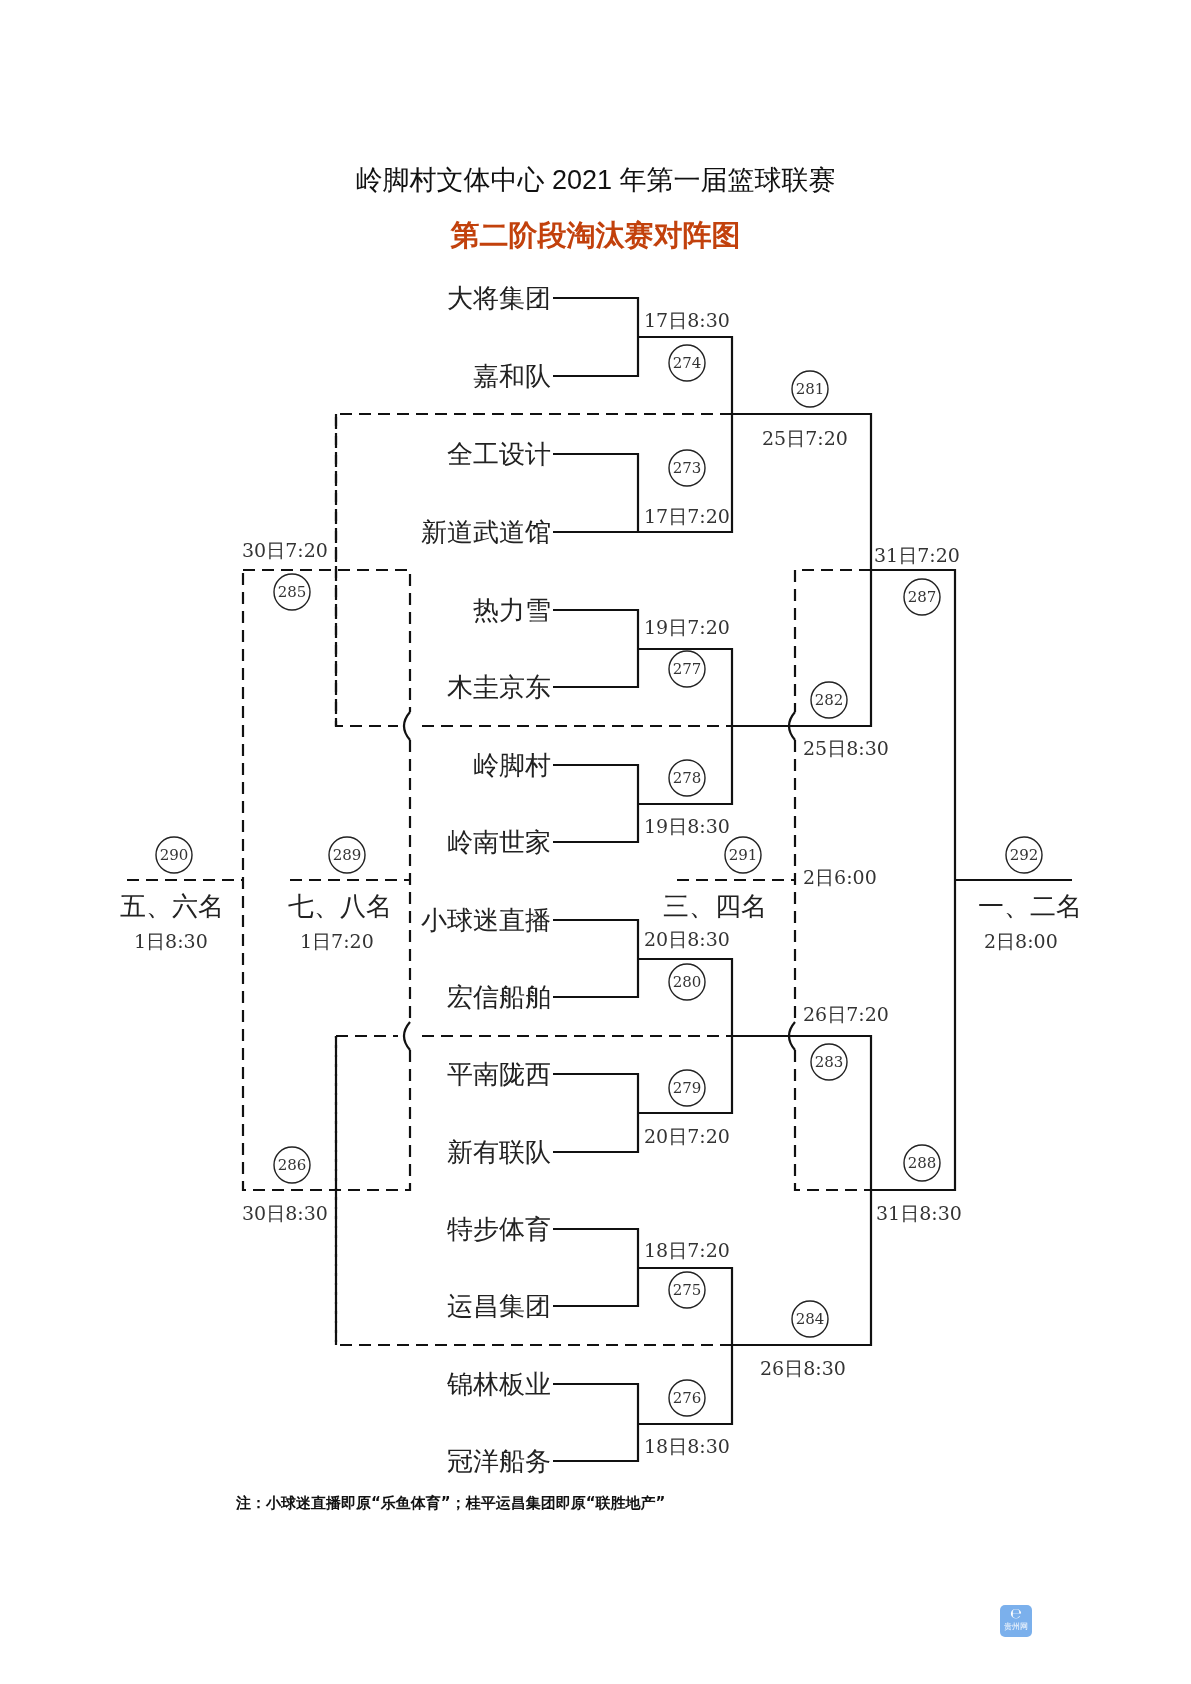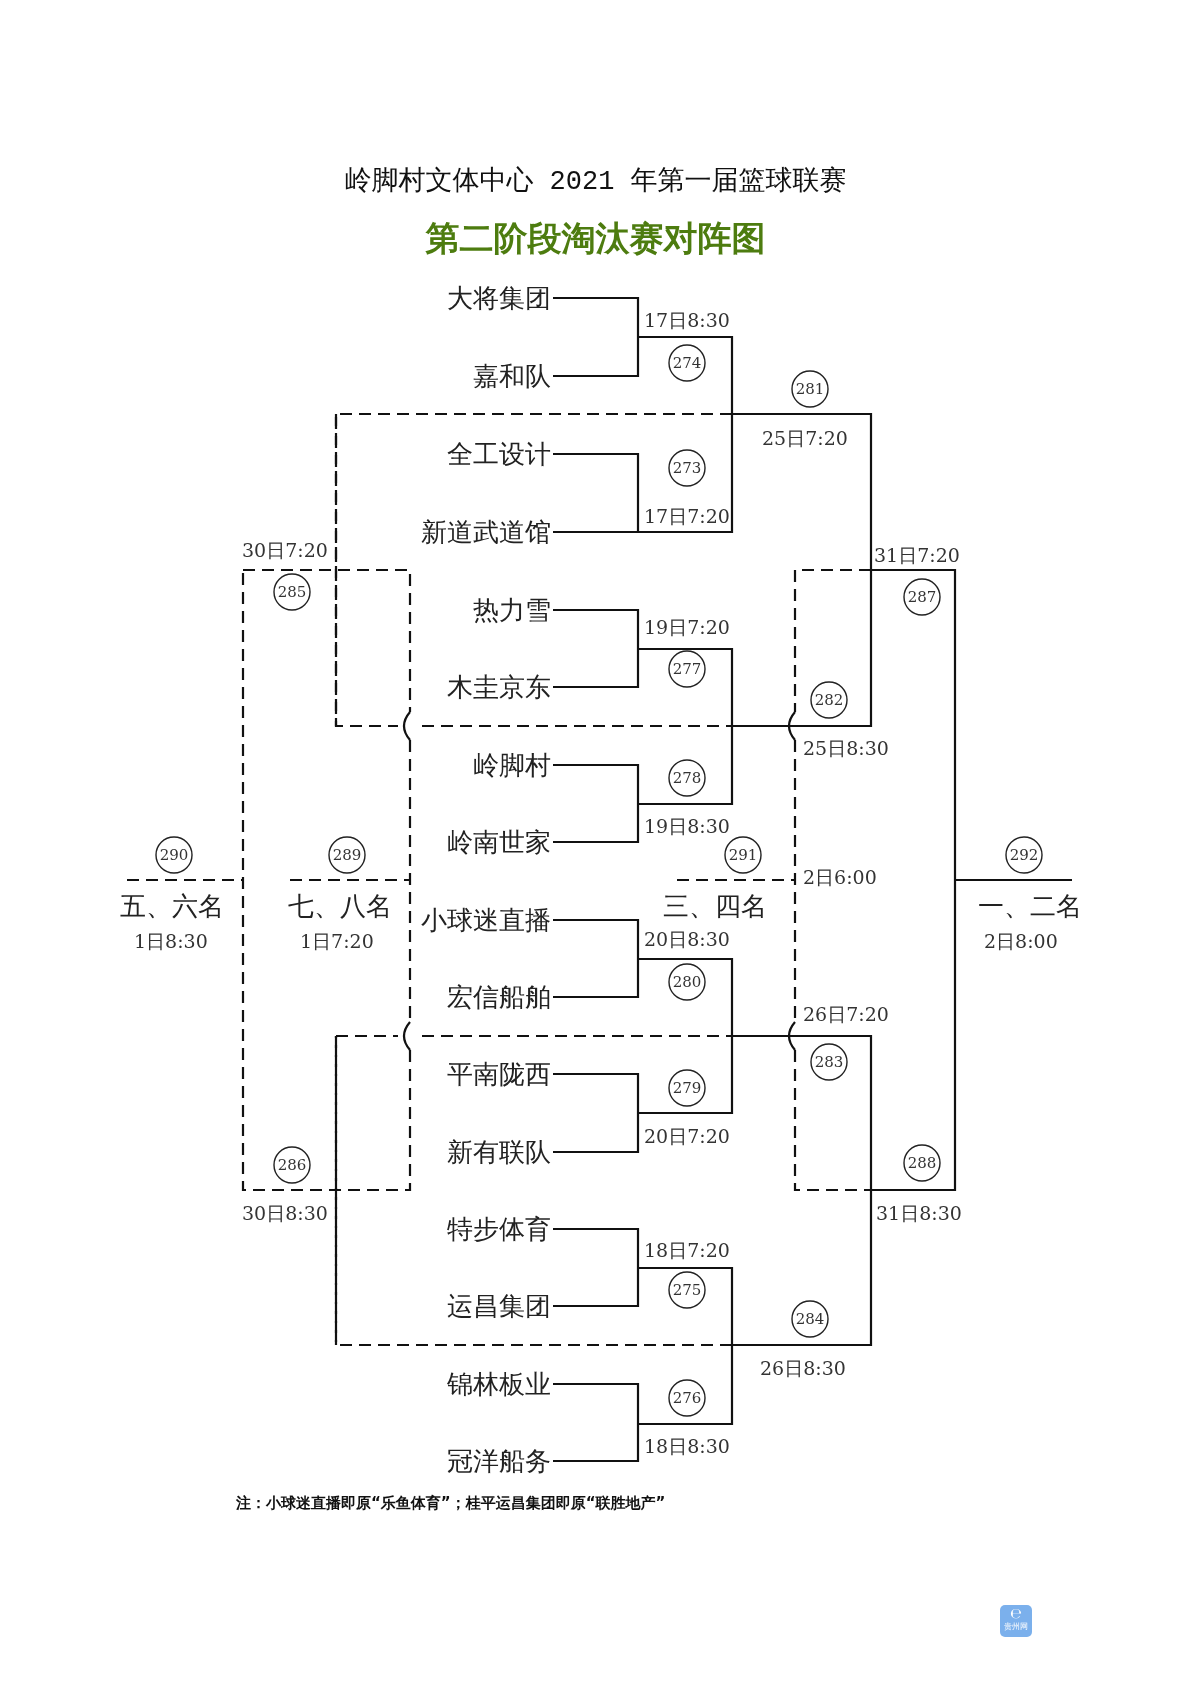--- a/index.html
+++ b/index.html
@@ -1,21 +1,21 @@
 <!DOCTYPE html>
 <html><head>
 <meta charset="utf-8">
 <style>
   html, body { margin: 0; padding: 0; background: #ffffff; }
   body { width: 1191px; height: 1684px; position: relative; overflow: hidden;
          font-family: "DejaVu Serif", "Liberation Serif", serif; color: #222; }
   .title1 { position: absolute; top: 162px; left: 0; width: 1191px; text-align: center;
-            font-family: Liberation Mono, monospace; font-size: 27px; color: #111; }
+            font-family: Liberation Sans, sans-serif; font-size: 27px; color: #111; }
   .title2 { position: absolute; top: 216px; left: 0; width: 1191px; text-align: center;
-            font-family: "DejaVu Sans", "Liberation Sans", sans-serif; font-size: 34px; font-weight: bold; color: #4d7c0f; }
+            font-family: "DejaVu Sans", "Liberation Sans", sans-serif; font-size: 29px; font-weight: bold; color: #c2410c; }
   .note { position: absolute; top: 1494px; left: 236px; font-family: "DejaVu Sans", "Liberation Sans", sans-serif;
           font-size: 15px; font-weight: bold; color: #111; white-space: nowrap; }
   svg#bracket { position: absolute; left: 0; top: 0; }
   .team { font-size: 26px; fill: #222; text-anchor: end; font-family: "DejaVu Sans", "Liberation Sans", sans-serif; }
   .time { font-size: 19px; fill: #333; }
   .place { font-size: 26px; fill: #222; font-family: "DejaVu Sans", "Liberation Sans", sans-serif; }
   .gnum { font-size: 15px; fill: #333; text-anchor: middle; dominant-baseline: central; }
   .solid { stroke: #111; stroke-width: 2.2; fill: none; }
   .dash { stroke: #111; stroke-width: 2.2; fill: none; stroke-dasharray: 12 7; }
   .circ { stroke: #222; stroke-width: 1.4; fill: #fff; }

